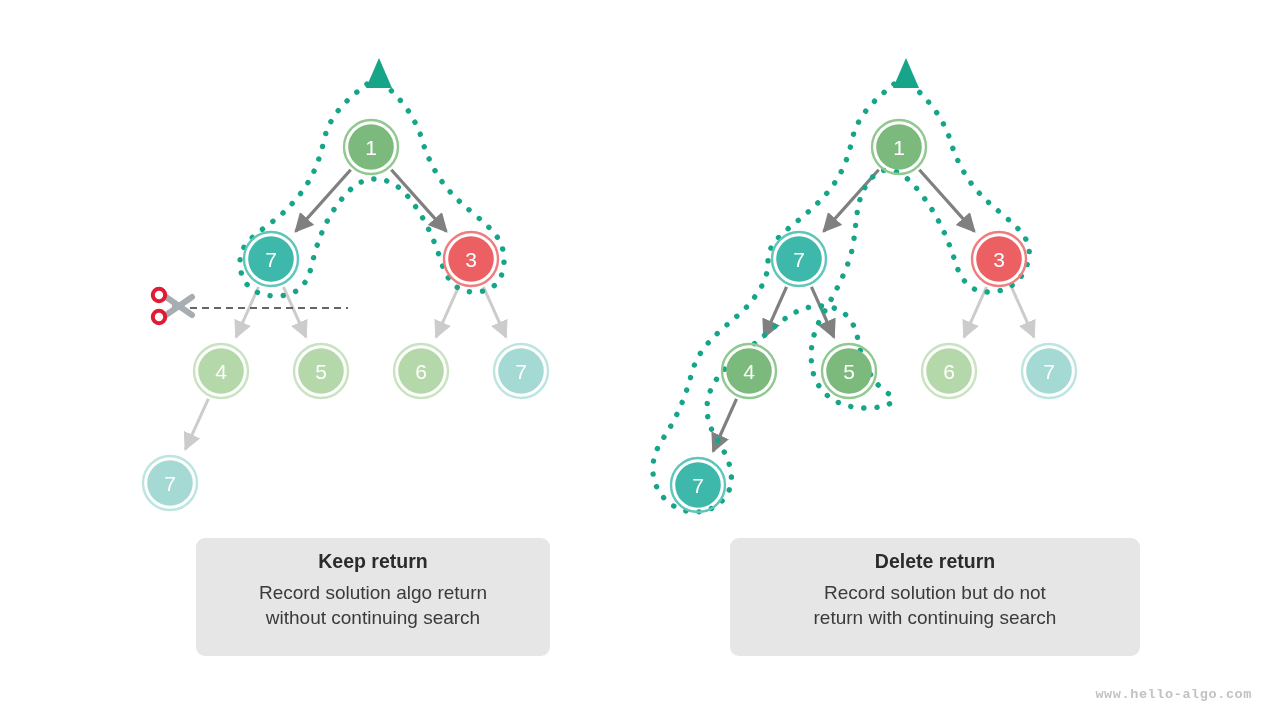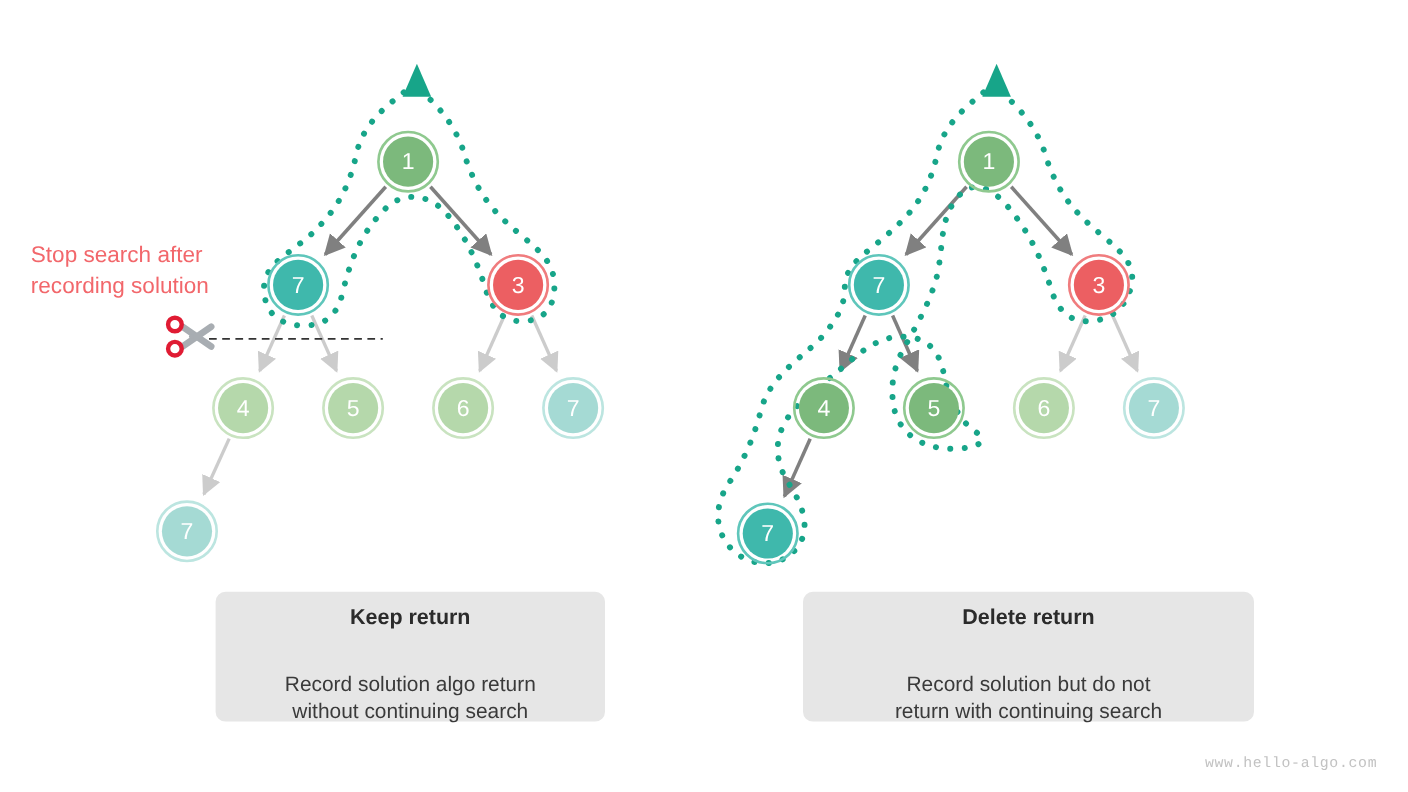--- a/index.html
+++ b/index.html
@@ -46,21 +46,20 @@
   .caption-box {
     position: absolute;
     background: #e6e6e6;
     border-radius: 9px;
     display: flex;
     flex-direction: column;
     align-items: center;
     justify-content: flex-start;
     box-sizing: border-box;
     padding: 12px 18px;
-    gap: 30px;
   }
   .caption-title {
     font-size: 19.5px;
     font-weight: bold;
     color: #2b2b2b;
     margin-bottom: 7px;
     text-align: center;
     font-family: "Liberation Sans", sans-serif;
   }
   .caption-body {
@@ -72,20 +71,21 @@
     font-family: "Liberation Sans", sans-serif;
   }
   .watermark {
     position: absolute;
     right: 28px;
     bottom: 18px;
     color: #c2c2c2;
     font-size: 13.5px;
     letter-spacing: 0.6px;
     font-family: "Liberation Mono", monospace;
+    font-weight: bold;
   }
 </style>
 </head>
 <body>
 
 <div id="stage">
 
   <svg class="diagram" viewBox="0 0 1280 720">
     <defs>
       <marker id="arrow-visited" markerWidth="7" markerHeight="7" refX="5.4" refY="3" orient="auto" markerUnits="strokeWidth">
@@ -212,22 +212,20 @@
             <g>
               <circle cx="698" cy="485" r="27" fill="none" stroke="#5fc6bb" stroke-width="2.4"></circle>
               <circle cx="698" cy="485" r="22.8" fill="#3fb8ac"></circle>
               <text x="698" y="485.5" class="node-label">7</text>
             </g>
           </g>
         </g>
       </g>
   </svg>
 
-  <div class="annot-text" style="left: 28px; top: 218px;">Stop search after
-recording solution</div>
 
   <div class="caption-box" style="left: 196px; top: 538px; width: 354px; height: 118px;">
     <div class="caption-title">Keep return</div>
     <div class="caption-body">Record solution algo return
 without continuing search</div>
   </div>
 
   <div class="caption-box" style="left: 730px; top: 538px; width: 410px; height: 118px;">
     <div class="caption-title">Delete return</div>
     <div class="caption-body">Record solution but do not

